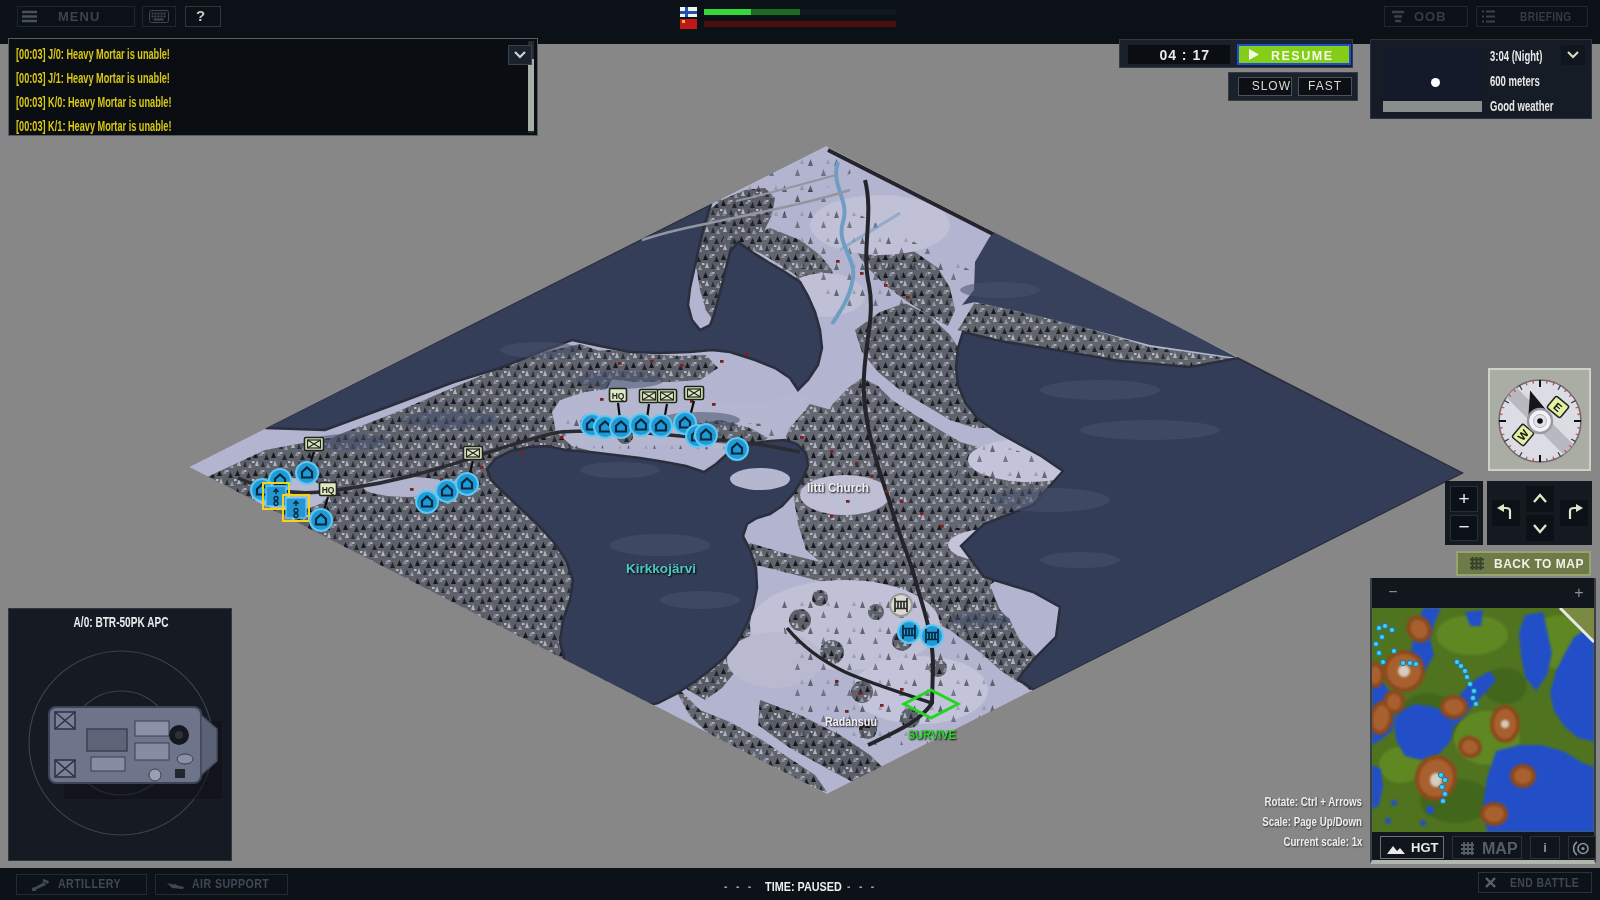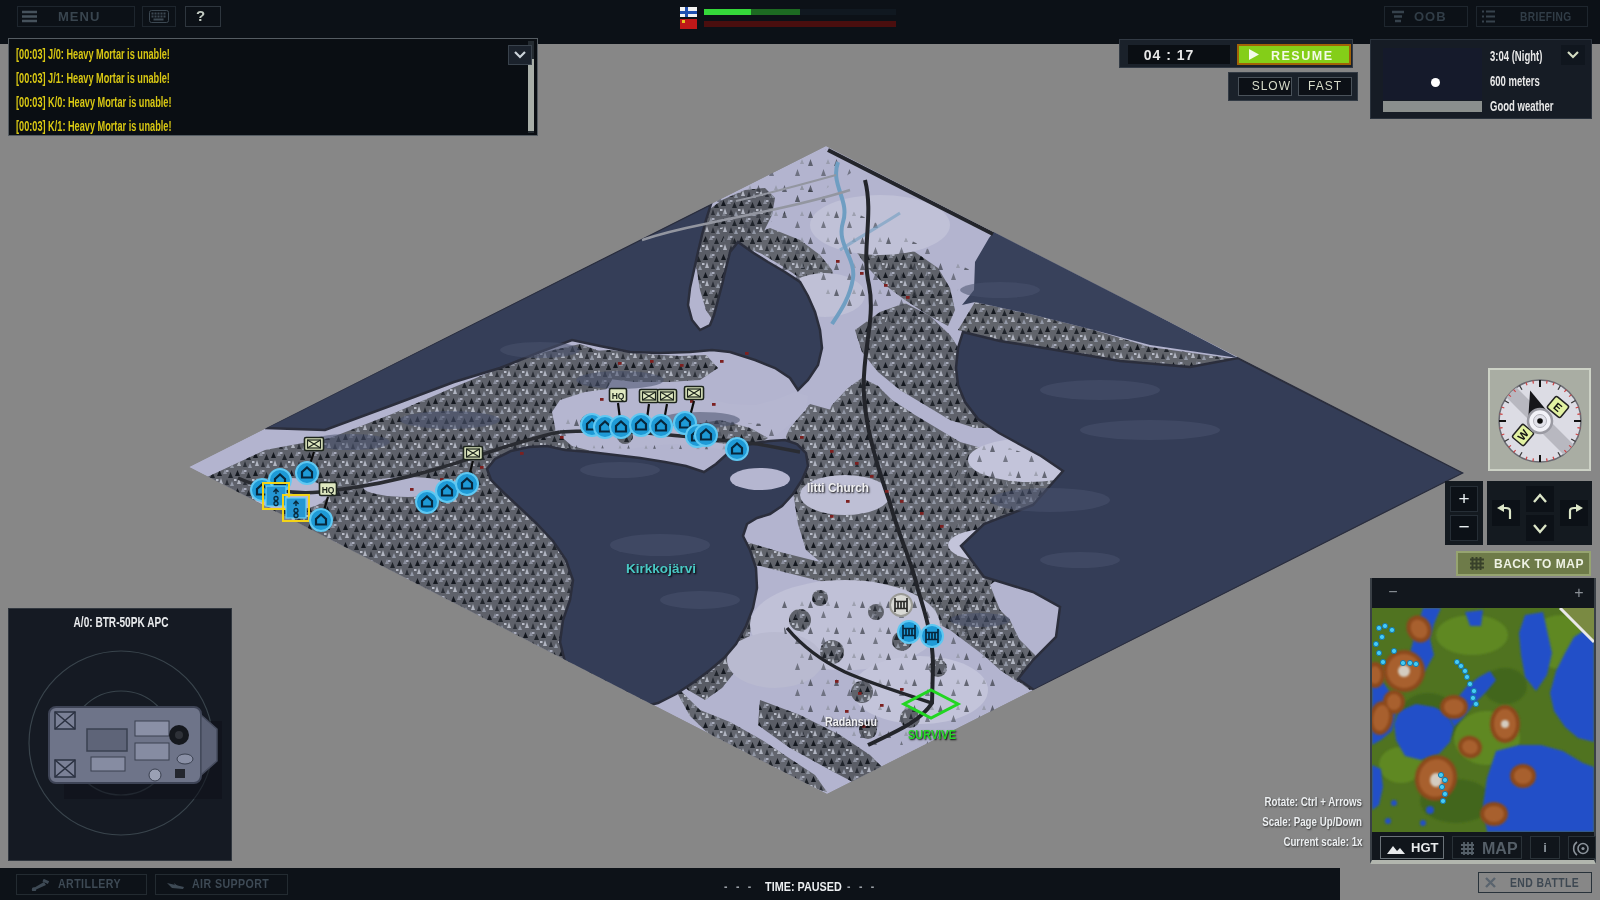--- a/index.html
+++ b/index.html
@@ -374,22 +374,22 @@
  </div>
  <div class="abs" style="left:499px;top:6px;width:24px;height:20px;background:#1b222c;border:1px solid #39424c">
    <svg width="22" height="18">
         <path d="M6,6 L11,11 L16,6" fill="none" stroke="#ccd4da" stroke-width="2.2"></path>
       </svg>
  </div>
 </div>
 
 <div class="abs" style="left:1119px;top:39px;width:234px;height:29px;background:#1a212a;border:1px solid #323a44">
  <div class="abs" style="left:8px;top:5px;width:102px;height:19px;background:#0a0e13"></div>
- <div class="abs" style="left:8px;top:7px;width:82px;text-align:center;color:#e8e8e8;font-size:14px;font-weight:bold;letter-spacing:1px">04 : 17</div>
- <div class="abs" style="left:117px;top:4px;width:114px;height:21px;background:#84ce18;border:2px solid #a16207">
+ <div class="abs" style="left:8px;top:7px;width:82px;text-align:right;color:#e8e8e8;font-size:14px;font-weight:bold;letter-spacing:1px">04 : 17</div>
+ <div class="abs" style="left:117px;top:4px;width:114px;height:21px;background:#84ce18;border:2px solid #1d4ed8">
    <svg class="abs" style="left:9px;top:3px" width="12" height="12">
         <polygon points="1,0 11,5.5 1,11" fill="#f4fae8"></polygon>
       </svg>
    <div class="abs" style="left:32px;top:3px;font-size:12.5px;font-weight:bold;letter-spacing:1.5px;color:#f4fae8">RESUME</div>
  </div>
 </div>
 <div class="abs" style="left:1228px;top:72px;width:130px;height:29px;background:#1a212a;border:1px solid #323a44">
  <div class="abs" style="left:9px;top:4px;width:54px;height:19px;background:#0c1016;border:1px solid #4a525a;text-align:right;color:#d8dcca;font-size:12px;letter-spacing:1px;line-height:17px">SLOW</div>
  <div class="abs" style="left:69px;top:4px;width:54px;height:19px;background:#0c1016;border:1px solid #4a525a;text-align:center;color:#d8dcca;font-size:12px;letter-spacing:1px;line-height:17px">FAST</div>
 </div>
@@ -627,21 +627,21 @@
    <rect x="126" y="134" width="34" height="17" fill="#868ca2" stroke="#3a4050" stroke-width="1"></rect>
    <circle cx="170" cy="126" r="10" fill="#15181e"></circle>
    <circle cx="170" cy="126" r="4" fill="#2e3138"></circle>
    <ellipse cx="176" cy="150" rx="8" ry="5" fill="#8a90a6" stroke="#3a4050" stroke-width="1"></ellipse>
    <circle cx="146" cy="166" r="6" fill="#9aa0b4" stroke="#3a4050" stroke-width="1"></circle>
    <rect x="166" y="160" width="10" height="9" fill="#23262e"></rect>
   </g>
  </svg>
 </div>
 
-<div class="abs" style="left:0;top:868px;width:1340px;height:32px;background:#0d1218">
+<div class="abs" style="left:0;top:868px;width:1600px;height:32px;background:#0d1218">
  <div class="abs" style="left:16px;top:6px;width:131px;height:21px;border:1px solid #232b31"></div>
  <svg class="abs" style="left:30px;top:11px" width="20" height="12">
       <g fill="#3e4a55">
         <path d="M2,10 L14,3 L16,6 L5,11 Z"></path>
         <circle cx="4" cy="10.5" r="2.2"></circle>
         <rect x="13" y="1" width="6" height="3" transform="rotate(25 16 2)"></rect>
       </g>
     </svg>
  <div class="abs" style="left:58px;top:9px;font-size:12.5px;letter-spacing:0.5px;color:#3e4a55;font-weight:bold;transform:scaleX(0.85);transform-origin:0 0;white-space:nowrap">ARTILLERY</div>
  <div class="abs" style="left:155px;top:6px;width:133px;height:21px;border:1px solid #232b31"></div>

